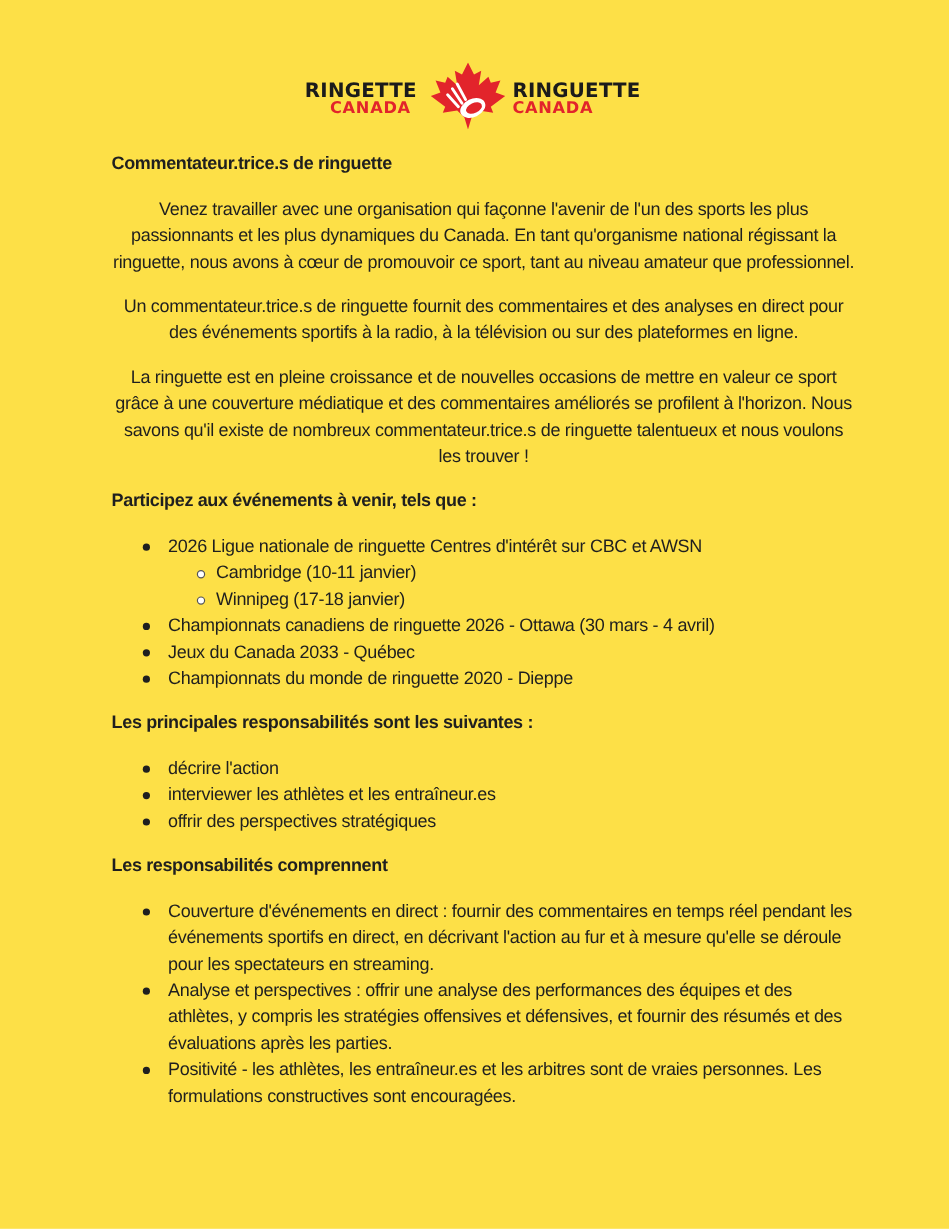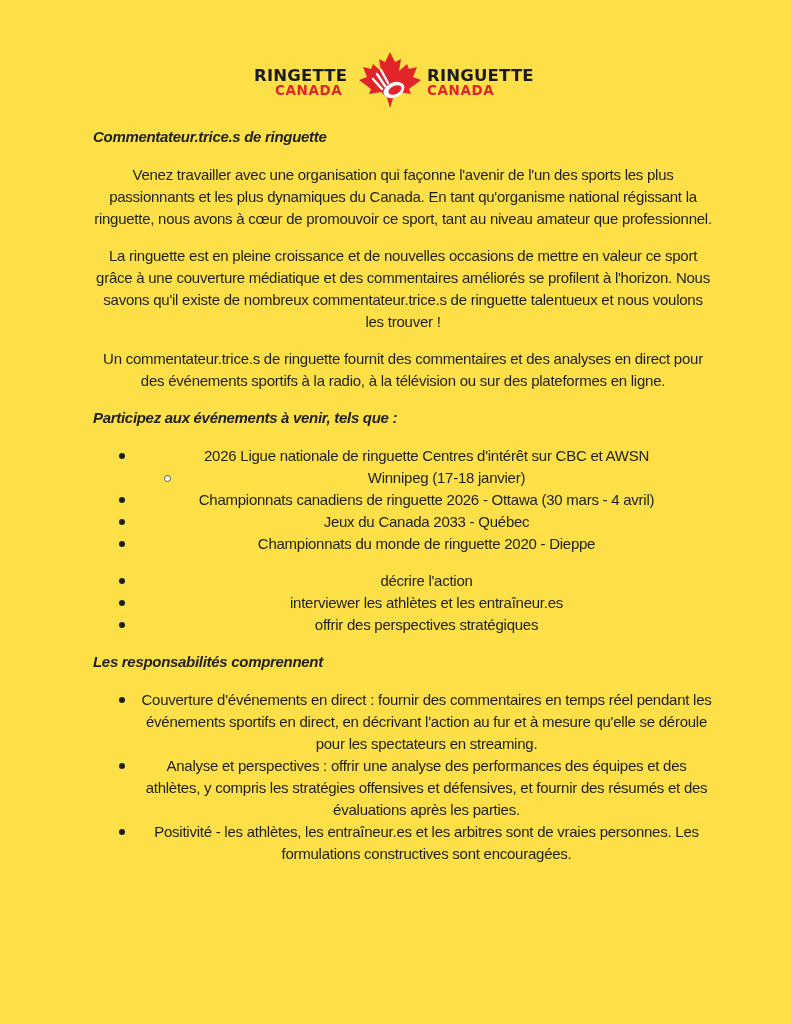--- a/index.html
+++ b/index.html
@@ -54,35 +54,33 @@
       top: 126px;
       width: 620px;
       font-size: 15px;
       line-height: 22px;
       letter-spacing: -0.25px;
     }
     .heading {
       font-weight: bold;
       margin: 0 0 16px 0;
       letter-spacing: -0.3px;
-      font-style: italic;
     }
     p.para {
       margin: 0 0 15px 0;
       text-align: center;
     }
     ul.list {
       list-style: none;
       margin: 0 0 15px 0;
       padding: 0;
     }
     ul.list > li {
       position: relative;
       padding-left: 47px;
-      text-align: center;
     }
     .bullet {
       position: absolute;
       left: 26px;
       top: 8px;
       width: 6px;
       height: 6px;
       border-radius: 50%;
       background: #1f1f1f;
     }
@@ -121,49 +119,54 @@
       <ellipse cx="38" cy="38" rx="7" ry="4.2" transform="rotate(-25 38 38)" fill="#e2242b"></ellipse>
     </svg>
     <span class="logo-text logo-fr-1">RINGUETTE</span>
     <span class="logo-text logo-fr-2">CANADA</span>
   </div>
 
   <div class="content">
     <div class="heading">Commentateur.trice.s de ringuette</div>
 
     <p class="para">Venez travailler avec une organisation qui façonne l'avenir de l'un des sports les plus passionnants et les plus dynamiques du Canada. En tant qu'organisme national régissant la ringuette, nous avons à cœur de promouvoir ce sport, tant au niveau amateur que professionnel.</p>
+    <p class="para">Un commentateur.trice.s de ringuette fournit des commentaires et des analyses en direct pour des événements sportifs à la radio, à la télévision ou sur des plateformes en ligne.</p>
     <p class="para">La ringuette est en pleine croissance et de nouvelles occasions de mettre en valeur ce sport grâce à une couverture médiatique et des commentaires améliorés se profilent à l'horizon. Nous savons qu'il existe de nombreux commentateur.trice.s de ringuette talentueux et nous voulons les trouver !</p>
-    <p class="para">Un commentateur.trice.s de ringuette fournit des commentaires et des analyses en direct pour des événements sportifs à la radio, à la télévision ou sur des plateformes en ligne.</p>
 
     <div class="heading">Participez aux événements à venir, tels que :</div>
     <ul class="list">
       <li>
         <span class="bullet"></span>
         <span>2026 Ligue nationale de ringuette Centres d'intérêt sur CBC et AWSN</span>
         <ul class="sublist">
+          <li>
+            <span class="sub-bullet"></span>
+            <span>Cambridge (10-11 janvier)</span>
+          </li>
           <li>
             <span class="sub-bullet"></span>
             <span>Winnipeg (17-18 janvier)</span>
           </li>
         </ul>
       </li>
       <li>
         <span class="bullet"></span>
         <span>Championnats canadiens de ringuette 2026 - Ottawa (30 mars - 4 avril)</span>
       </li>
       <li>
         <span class="bullet"></span>
         <span>Jeux du Canada 2033 - Québec</span>
       </li>
       <li>
         <span class="bullet"></span>
         <span>Championnats du monde de ringuette 2020 - Dieppe</span>
       </li>
     </ul>
 
+    <div class="heading">Les principales responsabilités sont les suivantes :</div>
     <ul class="list">
       <li>
         <span class="bullet"></span>
         <span>décrire l'action</span>
       </li>
       <li>
         <span class="bullet"></span>
         <span>interviewer les athlètes et les entraîneur.es</span>
       </li>
       <li>

